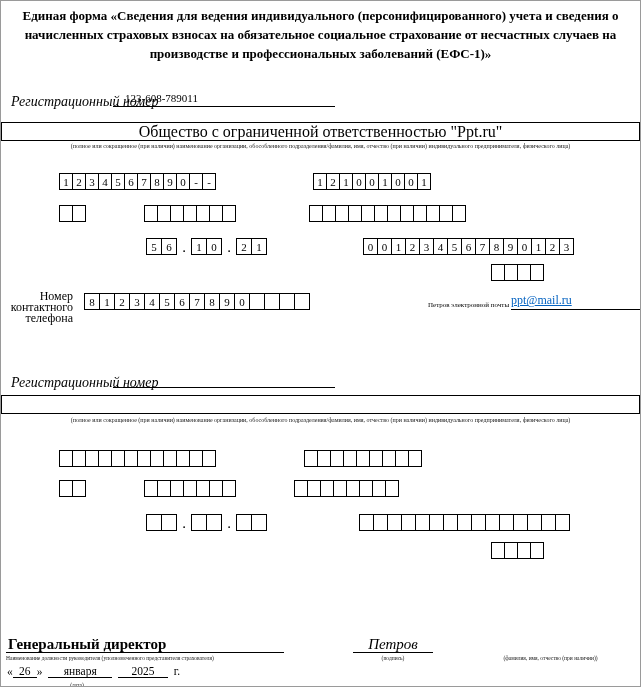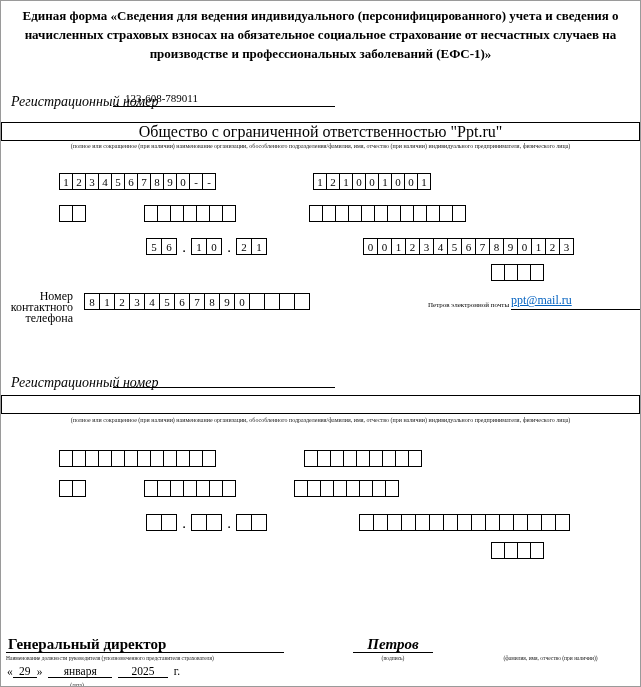--- a/index.html
+++ b/index.html
@@ -59,21 +59,21 @@
   }
   .email-label{position:absolute;left:427px;top:300px;font-size:7px;}
   .email-field{
     position:absolute;left:510px;top:291px;width:132px;height:17px;
     border-bottom:1px solid #000;text-align:left;font-size:12px;line-height:17px;
   }
   .email-field a{color:#0563C1;text-decoration:underline;cursor:pointer;}
   
   .fline{position:absolute;border-bottom:1px solid #000;height:16px;font-size:15px;line-height:16px;box-sizing:content-box;}
   .f-pos{left:5px;top:635px;width:276px;font-weight:bold;padding-left:2px;}
-  .f-sig{left:352px;top:635px;width:80px;text-align:center;font-style:italic;font-weight:bold;}
+  .f-sig{left:352px;top:635px;width:80px;text-align:center;font-style:italic;font-weight:normal;}
   .f-fio{left:462px;top:635px;width:175px;text-align:center;}
   .fcap{position:absolute;font-size:5.5px;color:#1a1a1a;top:654px;}
   .fcap-pos{left:5px;}
   .fcap-sig{left:352px;width:80px;text-align:center;}
   .fcap-fio{left:462px;width:175px;text-align:center;}
   .dateline{position:absolute;left:6px;top:664px;font-size:11.5px;}
   .dl-u{display:inline-block;border-bottom:1px solid #000;text-align:center;}
   .dl-day{width:24px;}
   .dl-month{width:64px;}
   .dl-year{width:50px;}
@@ -297,16 +297,16 @@
     </div>
 
   <div class="fline f-pos">Генеральный директор</div>
   <div class="fcap fcap-pos">Наименование должности руководителя (уполномоченного представителя страхователя)</div>
 
   <div class="fline f-sig">Петров</div>
   <div class="fcap fcap-sig">(подпись)</div>
 
   <div class="fcap fcap-fio">(фамилия, имя, отчество (при наличии))</div>
 
-  <div class="dateline"><span>«</span><span class="dl-u dl-day">29</span><span>»</span>&nbsp;&nbsp;<span class="dl-u dl-month">января</span>&nbsp;&nbsp;<span class="dl-u dl-year">2025</span>&nbsp;&nbsp;<span>г.</span></div>
+  <div class="dateline"><span>«</span><span class="dl-u dl-day">26</span><span>»</span>&nbsp;&nbsp;<span class="dl-u dl-month">января</span>&nbsp;&nbsp;<span class="dl-u dl-year">2025</span>&nbsp;&nbsp;<span>г.</span></div>
   <div class="fcap fcap-date">(дата)</div>
 
 </div>
 
 </body></html>

